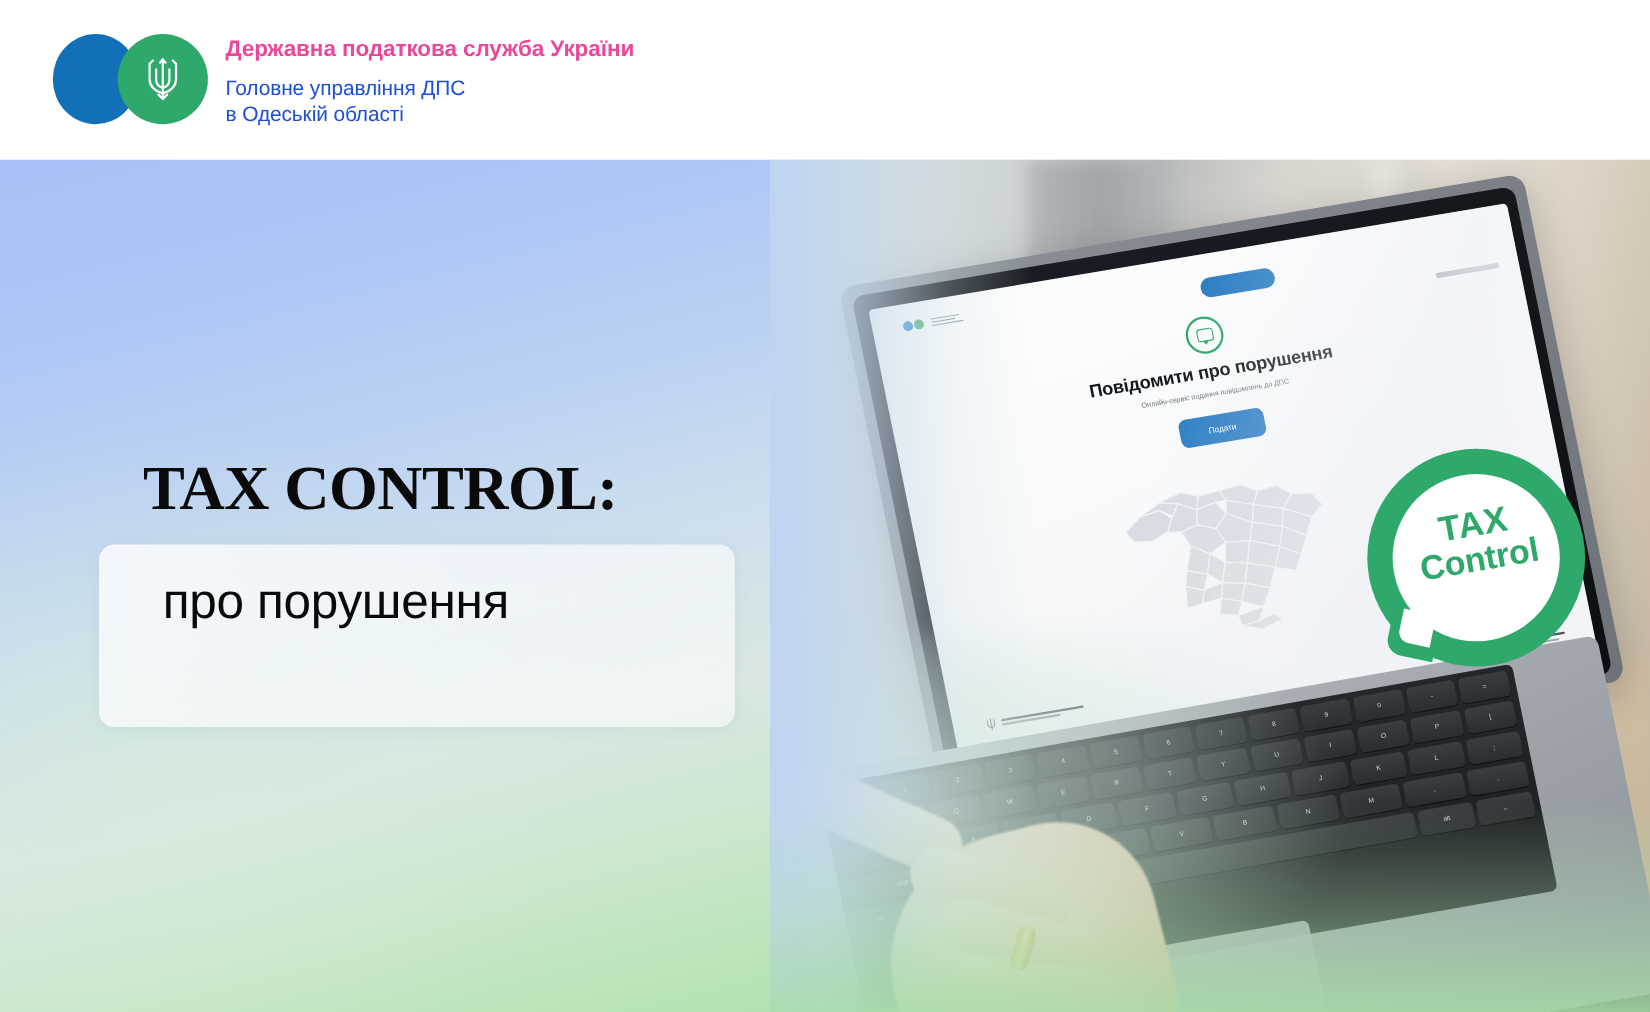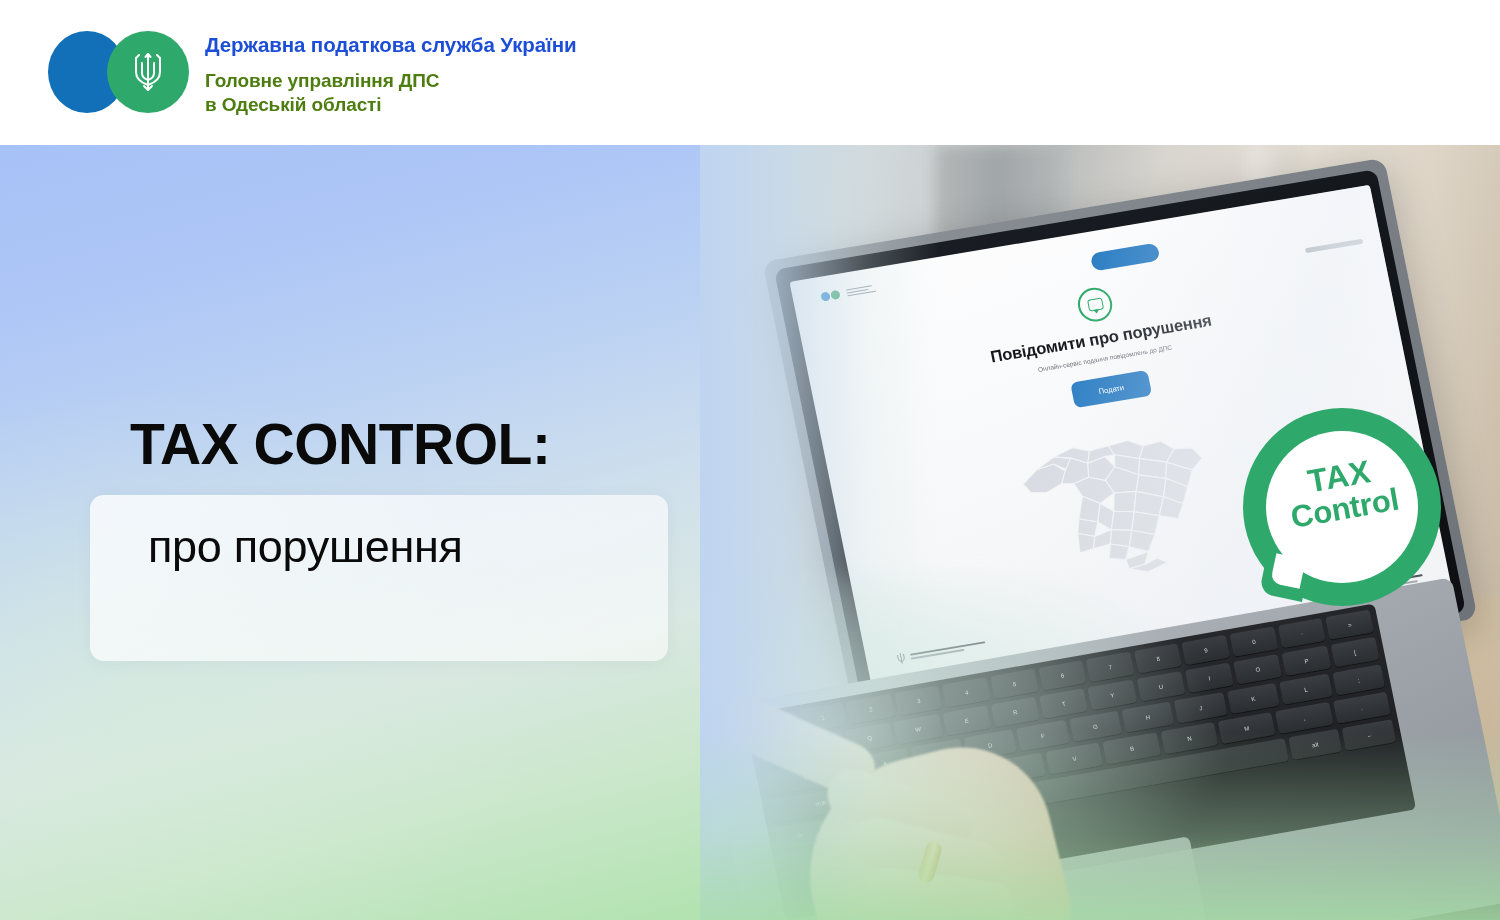--- a/index.html
+++ b/index.html
@@ -20,25 +20,25 @@
     position:absolute;left:0;top:0;width:78px;height:82px;border-radius:50%;
     background:#1170b8;
   }
   .logo-circle-green{
     position:absolute;left:59px;top:0;width:82px;height:82px;border-radius:50%;
     background:#2fa96b;display:flex;align-items:center;justify-content:center;
   }
   .trident{width:34px;height:44px;display:block;}
   .header-text{position:absolute;left:205px;top:32px;}
   .org-title{
-    font-size:20.5px;font-weight:bold;color:#1d4ed8;letter-spacing:-0.1px;
+    font-size:20.5px;font-weight:bold;color:#ec4899;letter-spacing:-0.1px;
     line-height:1.25;white-space:nowrap;
   }
   .org-sub{
-    margin-top:11px;font-size:19px;font-weight:bold;color:#4d7c0f;
+    margin-top:11px;font-size:19px;font-weight:normal;color:#1d4ed8;
     line-height:1.26;letter-spacing:-0.1px;white-space:nowrap;
   }
 
   
   .bg{
     position:absolute;left:0;top:145px;width:1500px;height:775px;
     background:
       linear-gradient(166deg,
         #a7c2f7 0%,
         #adc6f6 14%,
@@ -265,21 +265,21 @@
     background:linear-gradient(0deg,
       rgba(168,222,168,.85) 0%,
       rgba(176,225,180,.40) 45%,
       rgba(180,226,186,0) 100%);
   }
 
   
   .headline{
     position:absolute;left:130px;top:416px;z-index:30;
     font-size:57px;font-weight:bold;color:#0a0a0a;
-    letter-spacing:-0.5px;line-height:1;white-space:nowrap;
+    letter-spacing:-0.5px;line-height:1;white-space:nowrap;font-family:Liberation Serif, serif;
   }
   .subbox{
     position:absolute;left:90px;top:495px;width:578px;height:166px;z-index:30;
     background:linear-gradient(150deg, rgba(255,255,255,.80) 0%, rgba(255,255,255,.66) 45%, rgba(255,255,255,.58) 100%);
     border-radius:14px;
     box-shadow:0 2px 14px rgba(120,140,160,.10);
   }
   .subtext{
     position:absolute;left:58px;top:22px;
     font-size:45px;color:#0a0a0a;line-height:1.32;letter-spacing:-0.3px;

